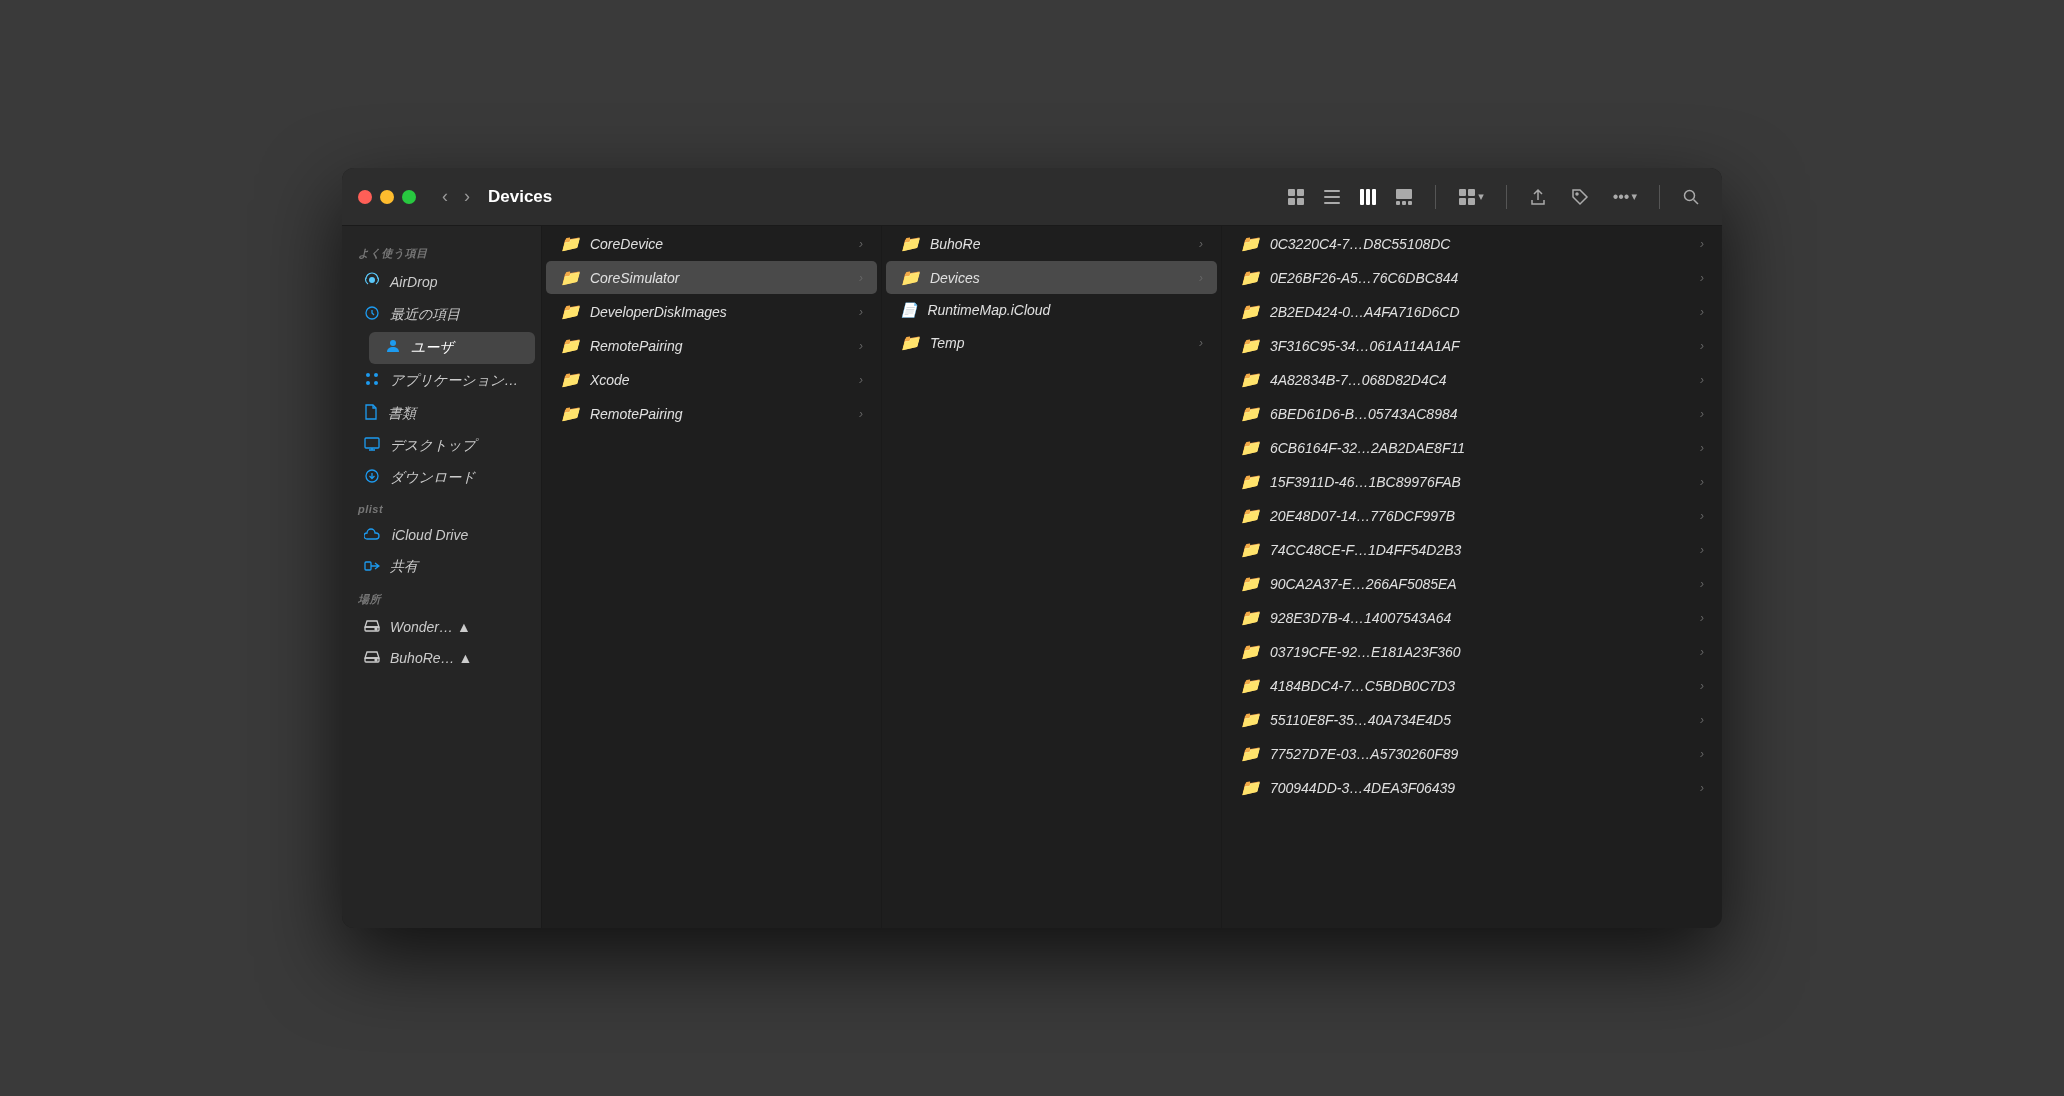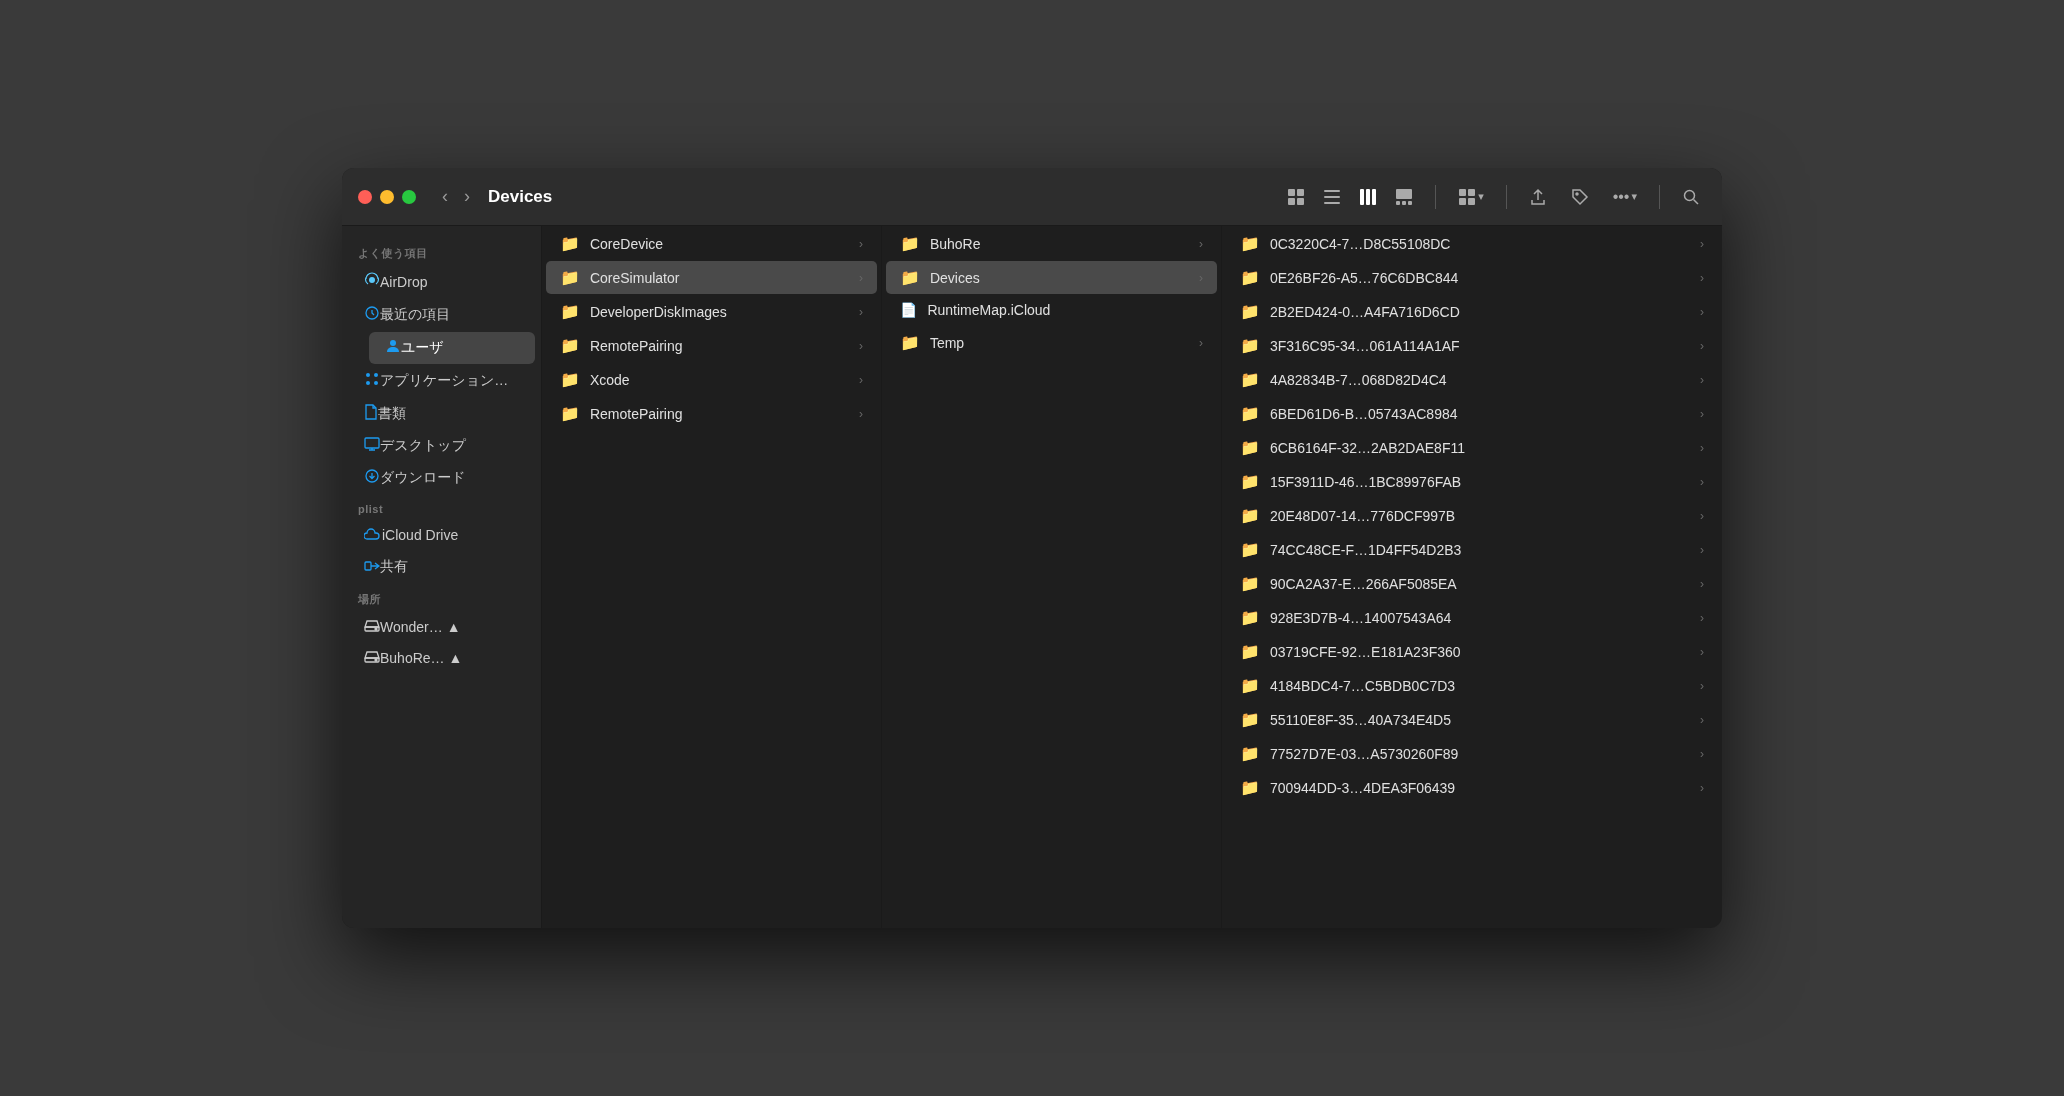--- a/index.html
+++ b/index.html
@@ -89,20 +89,21 @@
       height: 24px;
       background: #555;
       margin: 0 4px;
     }
 
     
     .content {
       display: flex;
       flex: 1;
       overflow: hidden;
+      font-style: italic;
     }
 
     
     .sidebar {
       width: 200px;
       background: #252525;
       flex-shrink: 0;
       padding: 12px 0;
       overflow-y: auto;
       border-right: 1px solid #1a1a1a;
@@ -110,20 +111,21 @@
     .sidebar-section-label {
       font-size: 11px;
       color: #777;
       font-weight: 600;
       padding: 8px 16px 4px;
       letter-spacing: 0.5px;
     }
     .sidebar-item {
       display: flex;
       align-items: center;
+      gap: 10px;
       padding: 6px 16px;
       cursor: pointer;
       border-radius: 6px;
       margin: 1px 6px;
       color: #ccc;
       font-size: 14px;
     }
     .sidebar-item.active { background: rgba(255,255,255,0.15); color: #fff; margin-left: 27px; }
     .sidebar-icon {
       font-size: 16px;

